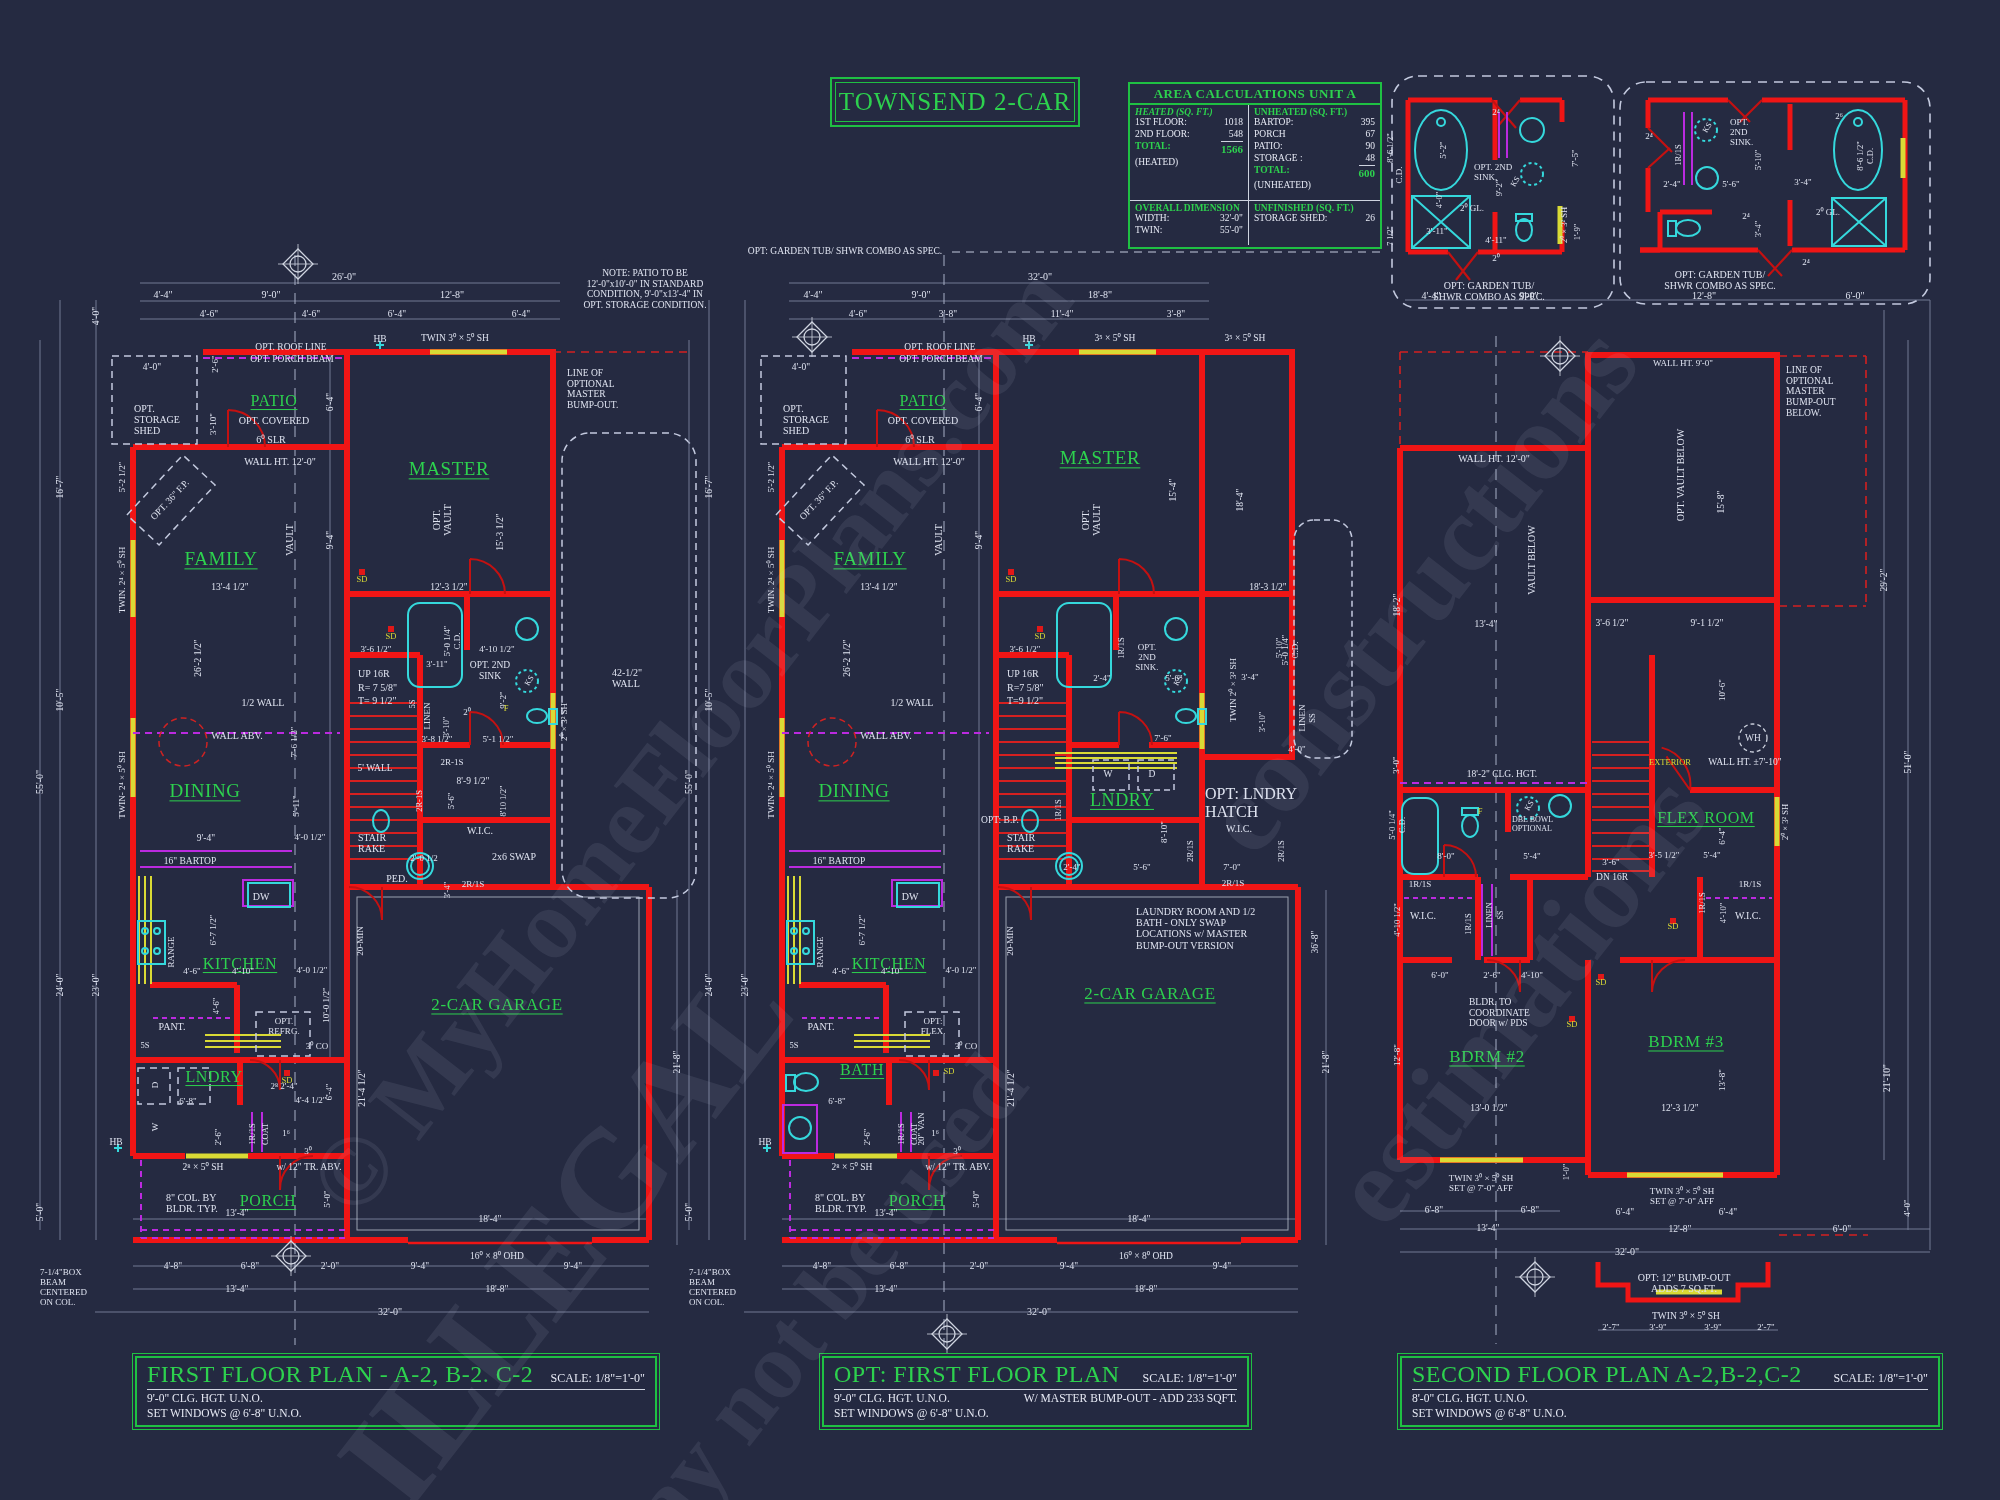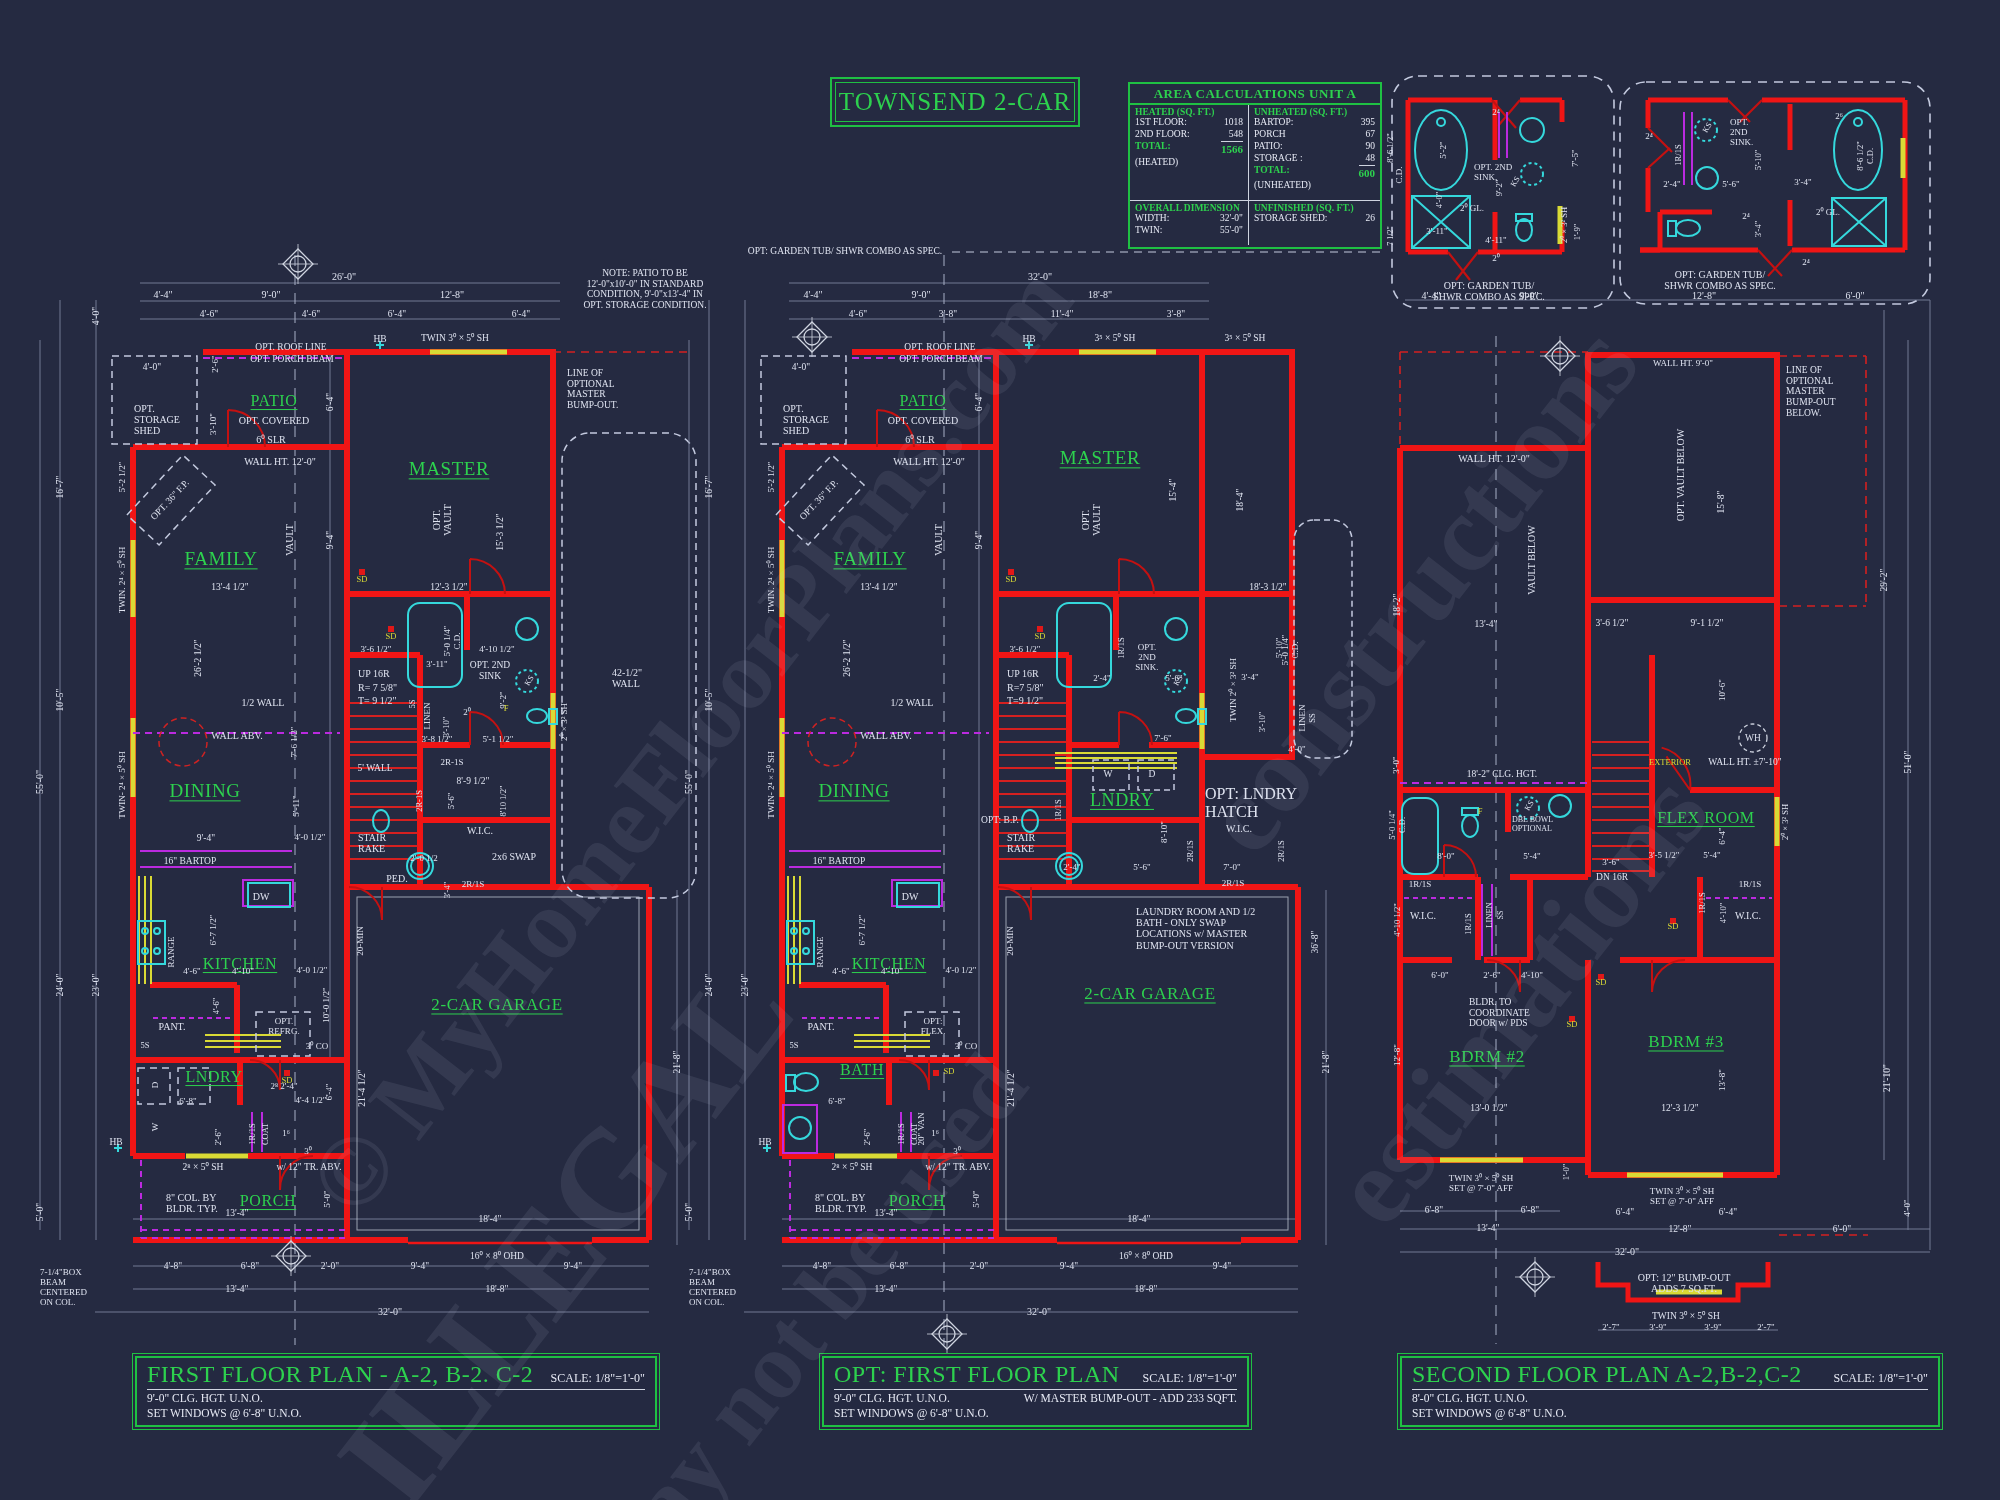--- a/index.html
+++ b/index.html
@@ -312,21 +312,21 @@
 </svg>
 
 <div id="titlebox">
   <div class="inner" style="white-space: pre-line;">TOWNSEND 2-CAR</div>
 </div>
 
 <div id="areatable">
   <div class="hd" style="white-space: pre-line;">AREA CALCULATIONS UNIT A</div>
   <div class="grid">
     <div class="cell">
-      <div class="sh" style="white-space: pre-line;">HEATED (SQ. FT.)</div>
+      <div class="sh" style="white-space: pre-line; font-style: italic;">HEATED (SQ. FT.)</div>
       <div class="row">
           <span style="white-space: pre-line;">1ST FLOOR:</span>
           <span style="white-space: pre-line;">1018</span>
         </div>
       <div class="row">
           <span style="white-space: pre-line;">2ND FLOOR:</span>
           <span style="white-space: pre-line;">548</span>
         </div>
       <div class="row">
           <span class="tot" style="white-space: pre-line;">TOTAL:</span>

